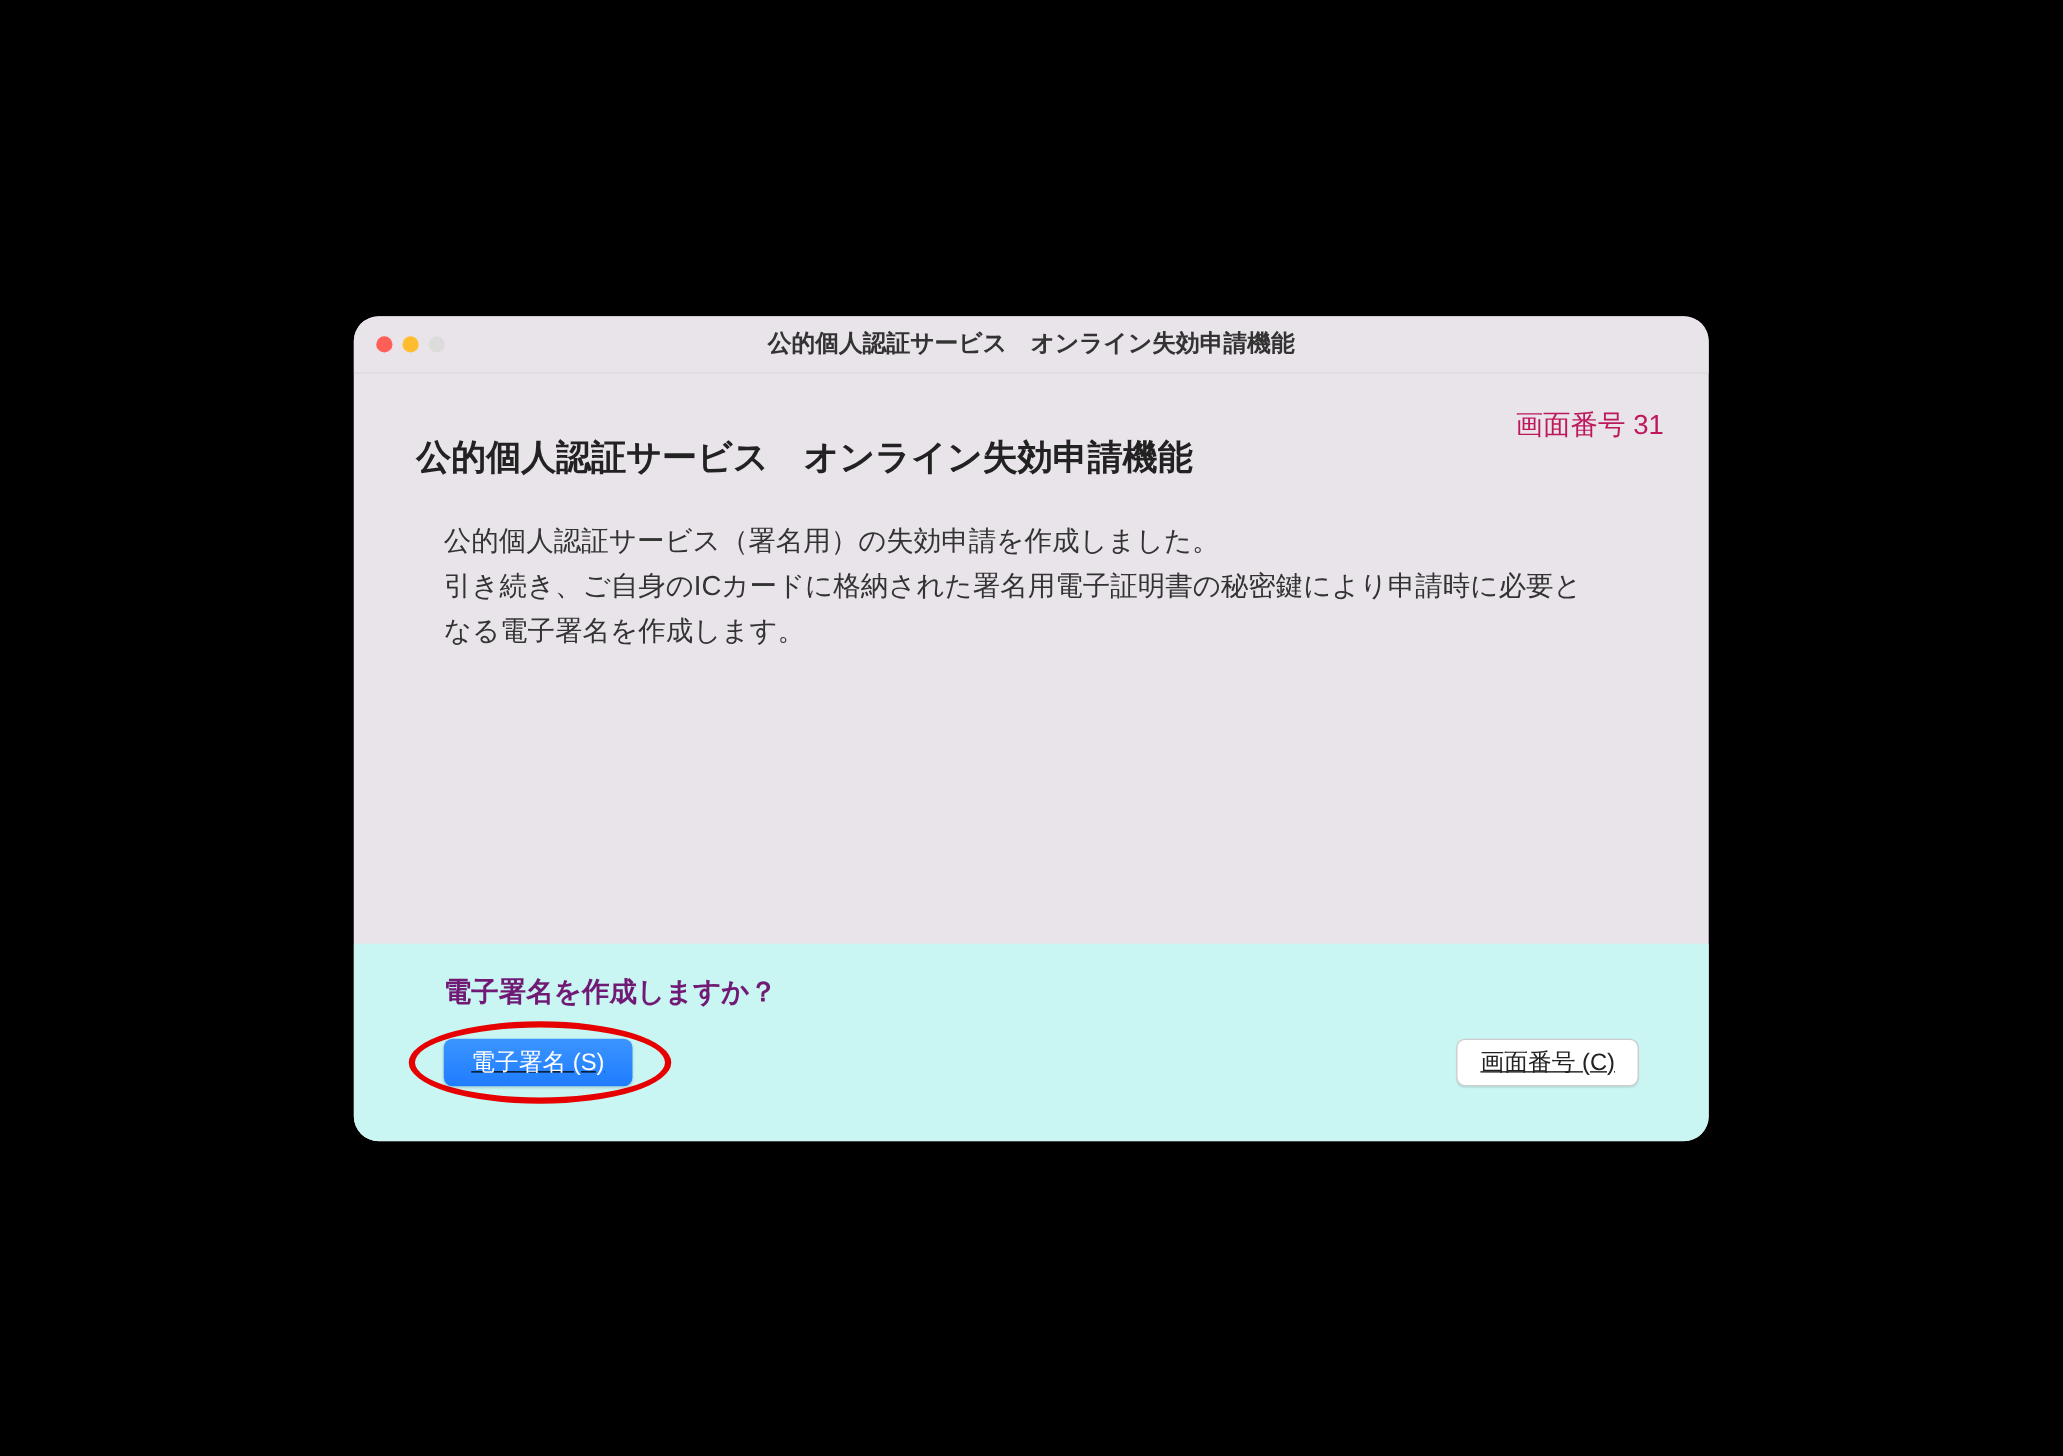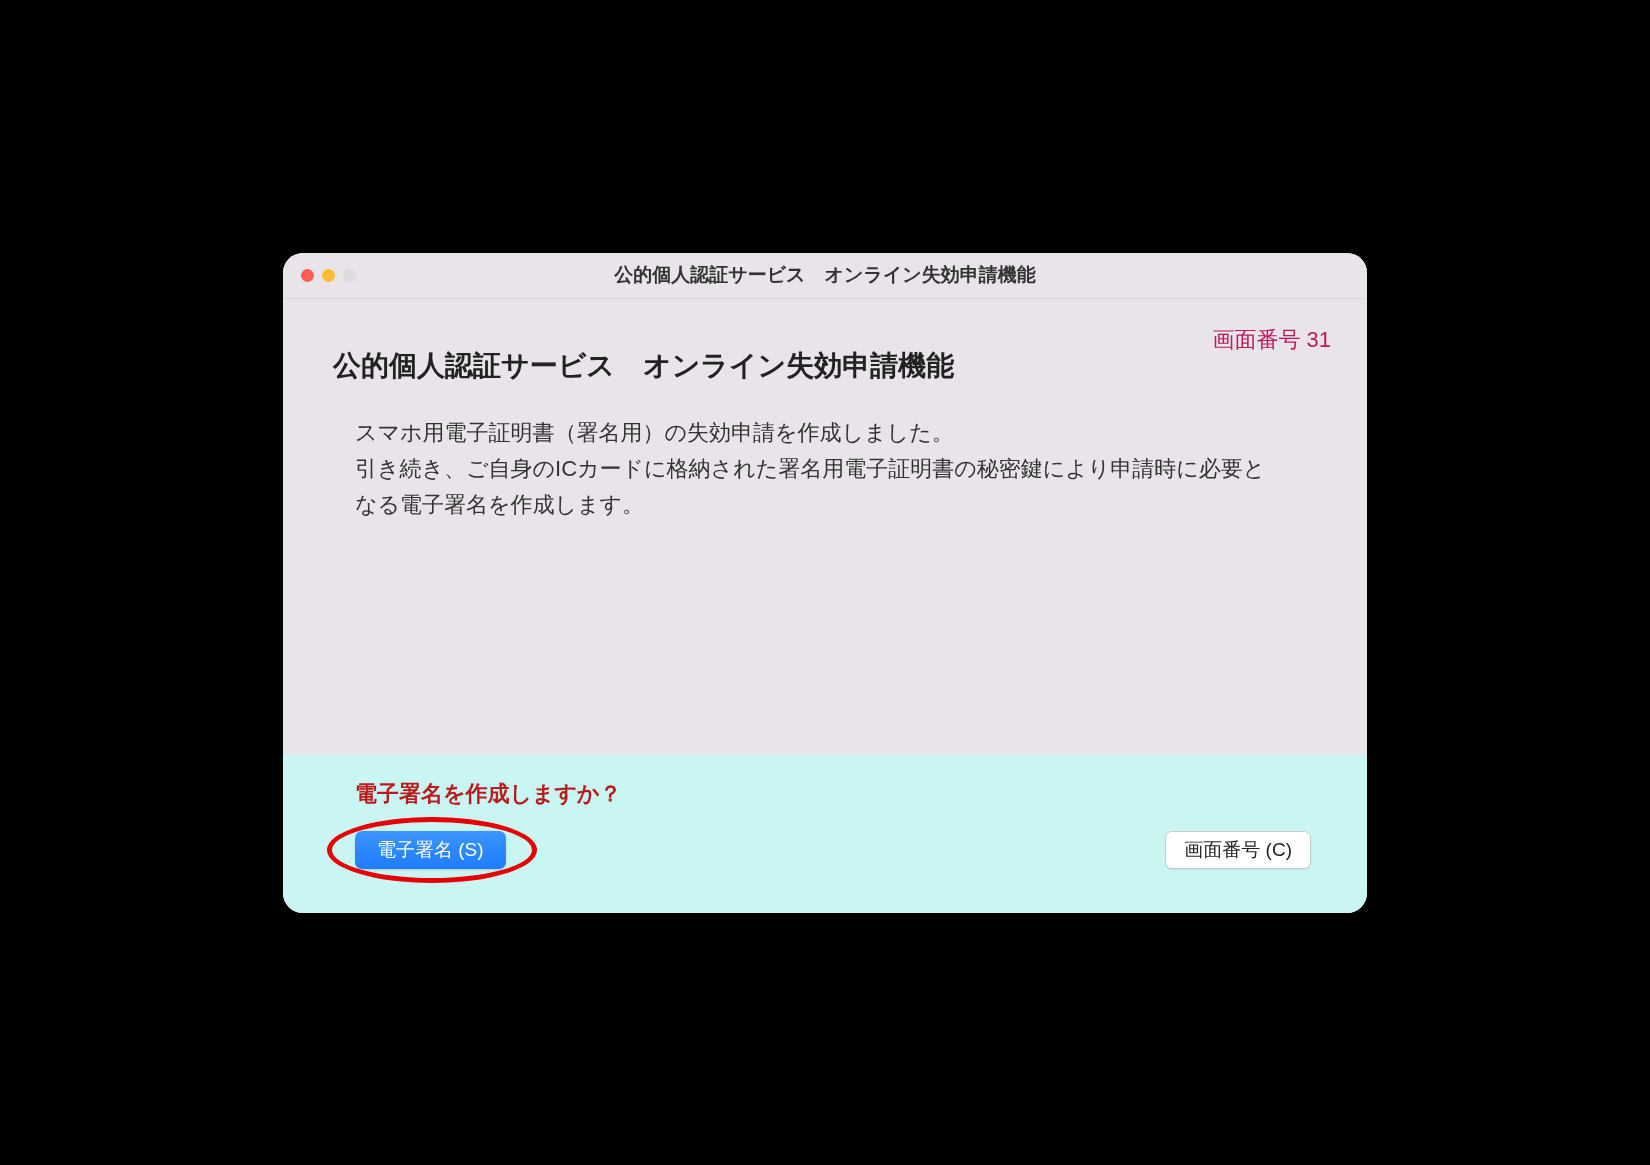--- a/index.html
+++ b/index.html
@@ -85,30 +85,31 @@
       padding-right: 40px;
     }
     .footer {
       background: #c9f5f2;
       padding: 24px 50px 34px 50px;
       height: 158px;
     }
     .footer-prompt {
       font-size: 22px;
       font-weight: 600;
-      color: #b91c1c;
+      color: #701a75;
       margin-bottom: 22px;
       padding-left: 22px;
     }
     .button-row {
       display: flex;
       justify-content: space-between;
       align-items: center;
       padding-left: 22px;
       padding-right: 6px;
+      text-decoration: underline;
     }
     .btn-primary {
       background: linear-gradient(to bottom, #3b95ff, #1f7cff);
       color: #fff;
       border: none;
       border-radius: 7px;
       padding: 6px 22px;
       font-size: 19px;
       font-weight: 500;
       cursor: pointer;
@@ -156,21 +157,21 @@
       <div class="traffic-light tl-min"></div>
       <div class="traffic-light tl-max"></div>
     </div>
     <div class="title-text">公的個人認証サービス　オンライン失効申請機能</div>
   </div>
 
   <div class="content">
     <div class="screen-number">画面番号 31</div>
     <div class="heading">公的個人認証サービス　オンライン失効申請機能</div>
     <div class="body-text">
-      <span>スマホ用電子証明書（署名用）の失効申請を作成しました。</span><br>
+      <span>公的個人認証サービス（署名用）の失効申請を作成しました。</span><br>
       <span>引き続き、ご自身のICカードに格納された署名用電子証明書の秘密鍵により申請時に必要となる電子署名を作成します。</span>
     </div>
   </div>
 
   <div class="footer">
     <div class="footer-prompt">電子署名を作成しますか？</div>
     <div class="button-row">
       <div class="primary-wrap">
         <div class="highlight-ellipse"></div>
         <button class="btn-primary">電子署名 (S)</button>

